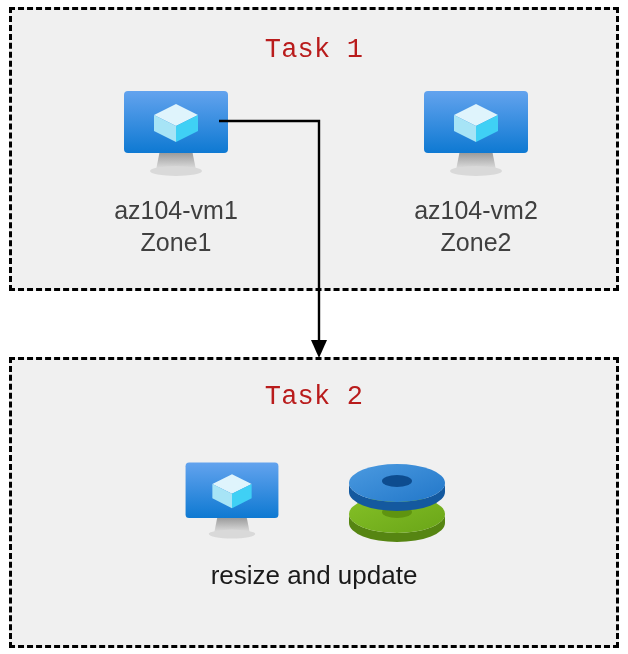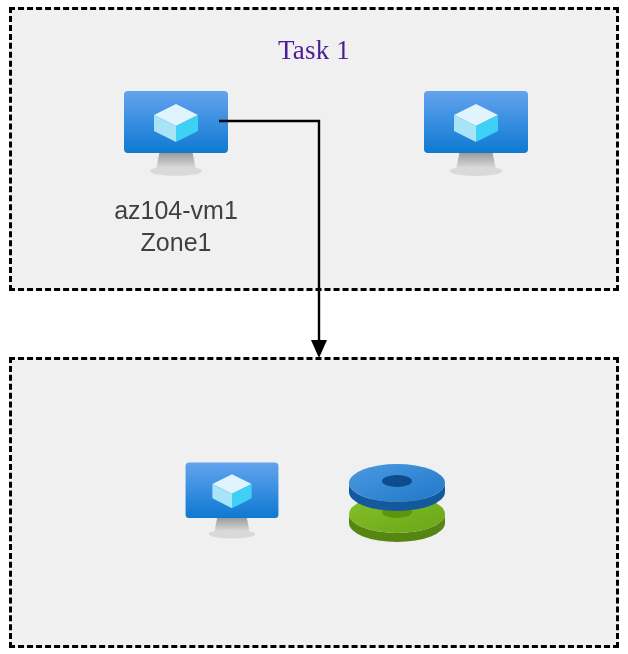--- a/index.html
+++ b/index.html
@@ -43,22 +43,22 @@
     height: 291px;
   }
 
   .task-title {
     position: absolute;
     left: 0;
     width: 100%;
     text-align: center;
     font-size: 27px;
     letter-spacing: 0.2px;
-    color: #4c1d95;
-    font-family: Liberation Serif, serif;
+    color: #b91c1c;
+    font-family: Liberation Mono, monospace;
   }
   #task-title-1 { top: 25px; }
   #task-title-2 { top: 22px; }
 
   
   .node {
     position: absolute;
     text-align: center;
   }
   #node-vm1 { left: 52px;  top: 78px; width: 224px; }
@@ -150,24 +150,27 @@
         </defs>
         <path d="M40 62 L72 62 L76 82 L36 82 Z" fill="url(#std2)"></path>
         <ellipse cx="56" cy="83" rx="26" ry="5" fill="#d9d9d9"></ellipse>
         <rect x="4" y="3" width="104" height="62" rx="4" ry="4" fill="url(#scr2)"></rect>
         <g>
           <path d="M56 16 L78 27 L56 38 L34 27 Z" fill="#dff4fc"></path>
           <path d="M34 27 L56 38 L56 54 L34 43 Z" fill="#a7e4f6"></path>
           <path d="M78 27 L56 38 L56 54 L78 43 Z" fill="#3fd0f5"></path>
         </g>
       </svg>
+      <div class="node-label">az104-vm2
+Zone2</div>
     </div>
   </div>
 
   <div class="task-box" id="task-box-2">
+    <div class="task-title" id="task-title-2">Task 2</div>
 
     <div class="node" id="node-vm3">
       <svg class="vm-icon" width="100" height="86" viewBox="0 0 112 92">
         <defs>
           <linearGradient id="scr3" x1="0" y1="0" x2="0" y2="1">
             <stop offset="0%" stop-color="#63a3ee"></stop>
             <stop offset="100%" stop-color="#0e79d2"></stop>
           </linearGradient>
           <linearGradient id="std3" x1="0" y1="0" x2="0" y2="1">
             <stop offset="0%" stop-color="#8f8f8f"></stop>
@@ -201,20 +204,21 @@
         <path d="M4 56 a48 19 0 0 0 96 0 l0 9 a48 19 0 0 1 -96 0 Z" fill="#568512"></path>
         <ellipse cx="52" cy="56" rx="48" ry="19" fill="url(#dgreen)"></ellipse>
         <ellipse cx="52" cy="54" rx="15" ry="6" fill="#5f9410"></ellipse>
 
         <path d="M4 25 a48 19 0 0 0 96 0 l0 9 a48 19 0 0 1 -96 0 Z" fill="#14599f"></path>
         <ellipse cx="52" cy="25" rx="48" ry="19" fill="url(#dblue)"></ellipse>
         <ellipse cx="52" cy="23" rx="15" ry="6" fill="#0d4c8f"></ellipse>
       </svg>
     </div>
 
+    <div class="caption">resize and update</div>
   </div>
 
   <svg class="connector">
     <path d="M219 121 L319 121 L319 348" fill="none" stroke="#000000" stroke-width="2.4"></path>
     <path d="M319 358 L311 340 L327 340 Z" fill="#000000"></path>
   </svg>
 
 </div>
 
 </body></html>

